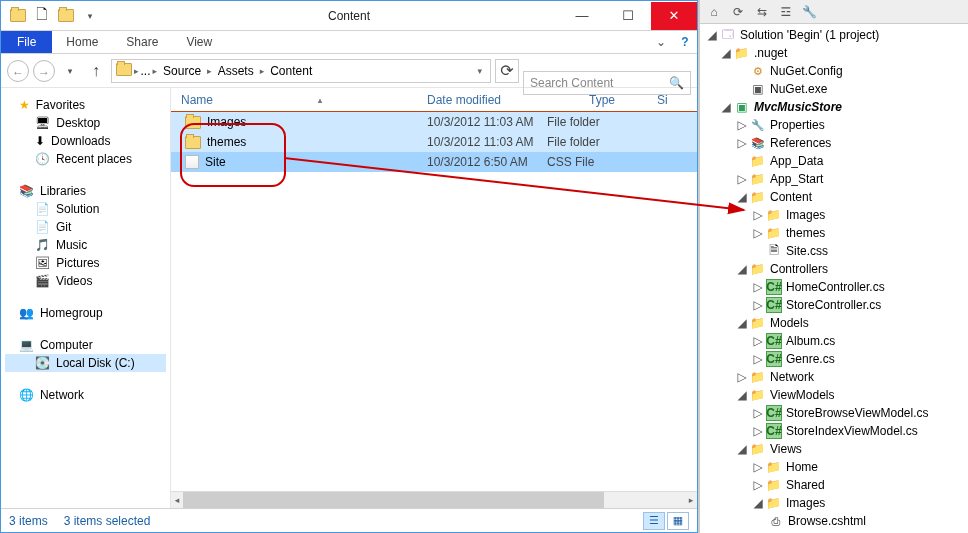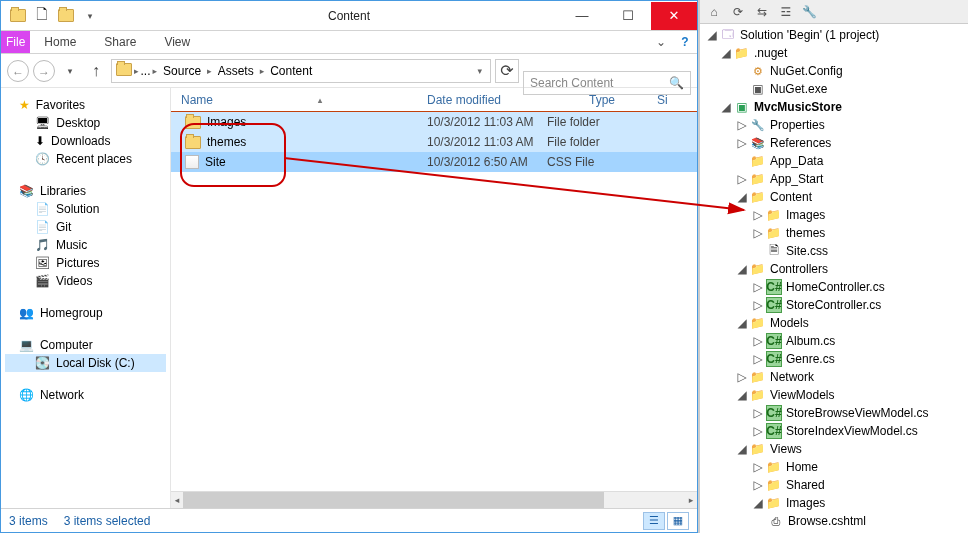--- a/index.html
+++ b/index.html
@@ -12,21 +12,21 @@
 
 .titlebar { height: 30px; background: #fff; display: flex; align-items: center; position: relative; border-bottom: 1px solid #d3d3d3; }
 .titlebar .qat { display: flex; gap: 2px; padding-left: 6px; }
 .titlebar .qat .qbtn { width: 22px; height: 22px; display: flex; align-items: center; justify-content: center; font-size: 14px; }
 .titlebar .title { position: absolute; left: 50%; transform: translateX(-50%); font-size: 12px; color: #222; }
 .titlebar .wincontrols { margin-left: auto; display: flex; }
 .titlebar .wincontrols .wbtn { width: 46px; height: 28px; display: flex; align-items: center; justify-content: center; font-size: 13px; color: #333; }
 .titlebar .wincontrols .wbtn.close { background: #e81123; color: #fff; }
 
 .ribbon-tabs { height: 23px; display: flex; align-items: stretch; border-bottom: 1px solid #d3d3d3; font-size: 12px; }
-.ribbon-tabs .file-tab { background: #d946ef; color: #fff; padding: 2px 5px; display: flex; align-items: center; }
+.ribbon-tabs .file-tab { background: #1d4ed8; color: #fff; padding: 2px 16px; display: flex; align-items: center; }
 .ribbon-tabs .tab { padding: 2px 14px; color: #444; display: flex; align-items: center; }
 .ribbon-tabs .spacer { flex: 1; }
 .ribbon-tabs .collapse { width: 24px; display: flex; align-items: center; justify-content: center; color: #555; }
 .ribbon-tabs .help { width: 24px; display: flex; align-items: center; justify-content: center; color: #1979ca; font-weight: bold; }
 
 .navbar { height: 34px; display: flex; align-items: center; padding: 4px 6px; gap: 4px; border-bottom: 1px solid #e5e5e5; }
 .navbar .navbtn { width: 22px; height: 22px; display: flex; align-items: center; justify-content: center; border-radius: 11px; border: 1px solid #bbb; color: #888; font-size: 12px; }
 .navbar .up { width: 22px; height: 22px; display: flex; align-items: center; justify-content: center; color: #444; }
 .navbar .breadcrumb { flex: 1; height: 24px; border: 1px solid #ccc; display: flex; align-items: center; font-size: 12px; padding: 0 4px; gap: 2px; }
 .navbar .breadcrumb .crumb { padding: 0 4px; }
@@ -73,21 +73,21 @@
 
 
 .solnex { flex: 1; border-left: 2px solid #ccc; display: flex; flex-direction: column; background: #fff; font-size: 12px; }
 .solnex-toolbar { height: 24px; background: #eee; border-bottom: 1px solid #ccc; display: flex; align-items: center; padding: 0 4px; gap: 4px; }
 .solnex-toolbar .tbtn { width: 20px; height: 18px; display: flex; align-items: center; justify-content: center; color: #555; font-size: 12px; }
 .solnex-tree { flex: 1; overflow: auto; padding: 2px 2px; }
 .tree-row { display: flex; align-items: center; height: 18px; padding-left: 4px; gap: 2px; white-space: nowrap; }
 .tree-row .exp { width: 12px; height: 12px; display: inline-flex; align-items: center; justify-content: center; color: #555; font-size: 12px; }
 .tree-row .ico { width: 16px; height: 16px; display: inline-flex; align-items: center; justify-content: center; font-size: 12px; }
 .tree-row .lbl { padding-left: 2px; }
-.tree-row.bold .lbl { font-weight: bold; }
+.tree-row.bold .lbl { font-weight: bold; font-style: italic; }
 .ind1 { padding-left: 18px; } .ind2 { padding-left: 34px; } .ind3 { padding-left: 50px; } .ind4 { padding-left: 66px; }
 
 .ico-folder { color: #caa24a; }
 .ico-folder::before { content: "📁"; font-size: 12px; }
 .ico-csfile { width:14px;height:12px;background:#9ad69a;border:1px solid #4a9d4a;font-size:8px;font-weight:bold;color:#1a6b1a;display:inline-flex;align-items:center;justify-content:center; }
 .ico-csfile::before { content: "C#"; }
 .ico-wrench::before { content: "🔧"; font-size: 11px; }
 .ico-book::before { content: "📚"; font-size: 11px; }
 .ico-config::before { content: "⚙"; font-size: 11px; color: #d48b2a; }
 .ico-exe::before { content: "▣"; font-size: 12px; color: #555; }

